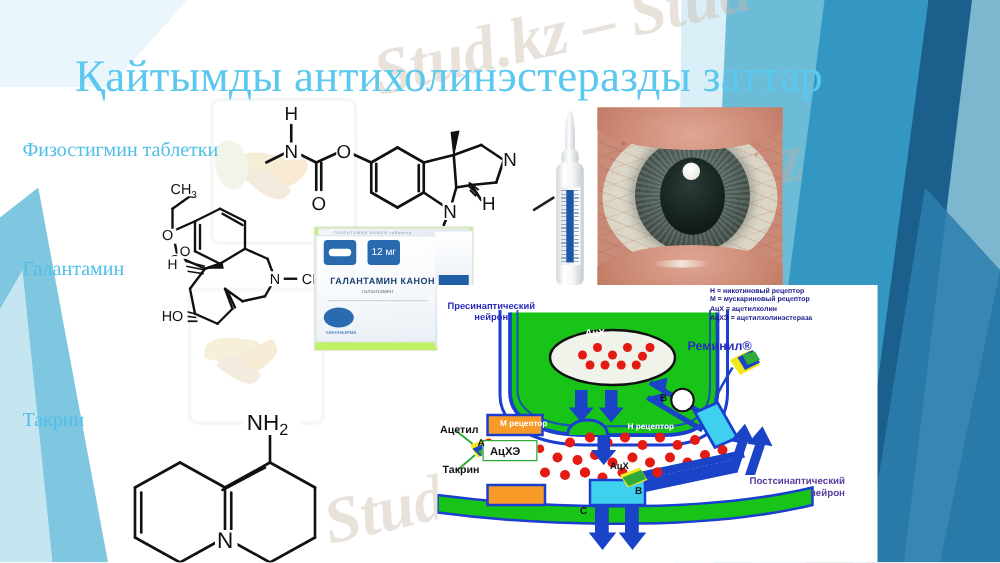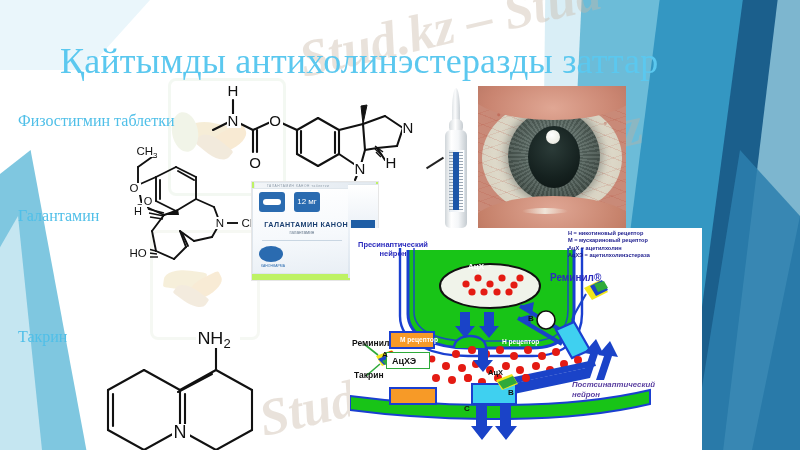--- a/index.html
+++ b/index.html
@@ -163,21 +163,21 @@
   .eye-tear{position:absolute;left:44px;bottom:16px;width:46px;height:6px;
     background:linear-gradient(90deg,transparent,#f3f1e6,transparent);border-radius:50%;opacity:.85;}
 
   
   .synapse{position:absolute;left:350px;top:228px;width:352px;height:222px;z-index:5;
     background:#ffffff;}
   .syn-svg{position:absolute;left:0;top:0;}
 
   .syn-lab{position:absolute;font-family:"Liberation Sans",sans-serif;font-weight:700;white-space:nowrap;}
   .lab-pre {left:4px; top:12px;  color:#2b2bbd;font-size:7.5px;text-align:center;line-height:9px;width:78px;}
-  .lab-post{left:222px;top:152px;color:#5a3fa0;font-size:7.8px;text-align:left;line-height:10px;width:104px;font-style:italic;}
+  .lab-post{left:222px;top:152px;color:#5a3fa0;font-size:7.8px;text-align:right;line-height:10px;width:104px;}
   .lab-acx1{left:118px;top:34px;color:#ffffff;font-size:8px;}
   .lab-acx2{left:138px;top:140px;color:#111111;font-size:7.5px;}
   .lab-mrec{left:50px;top:108px;color:#ffffff;font-size:6.6px;}
   .lab-nrec{left:152px;top:110px;color:#ffffff;font-size:6.6px;}
   .lab-acetyl{left:2px;top:110px;color:#111;font-size:8.5px;}
   .lab-holin {left:4px;top:142px;color:#111;font-size:8.5px;}
   .lab-achz  {left:42px;top:128px;color:#111;font-size:9px;}
   .lab-reminil{left:200px;top:44px;color:#2b2bbd;font-size:10px;}
   .lab-A{left:32px;top:122px;color:#111;font-size:8px;}
   .lab-B1{left:178px;top:86px;color:#111;font-size:8px;}
@@ -584,21 +584,21 @@
 
     <div class="syn-lab lab-post">
       <span>Постсинаптический</span><br>
       <span>нейрон</span>
     </div>
 
     <div class="syn-lab lab-acx1">АцХ</div>
     <div class="syn-lab lab-acx2">АцХ</div>
     <div class="syn-lab lab-mrec">М рецептор</div>
     <div class="syn-lab lab-nrec">Н рецептор</div>
-    <div class="syn-lab lab-acetyl">Реминил</div>
+    <div class="syn-lab lab-acetyl">Ацетил</div>
     <div class="syn-lab lab-holin">Такрин</div>
     <div class="syn-lab lab-achz">АцХЭ</div>
     <div class="syn-lab lab-reminil">Реминил®</div>
 
     <div class="syn-lab lab-A">A</div>
     <div class="syn-lab lab-B1">B</div>
     <div class="syn-lab lab-B2">B</div>
     <div class="syn-lab lab-C">C</div>
 
     <div class="legend">

